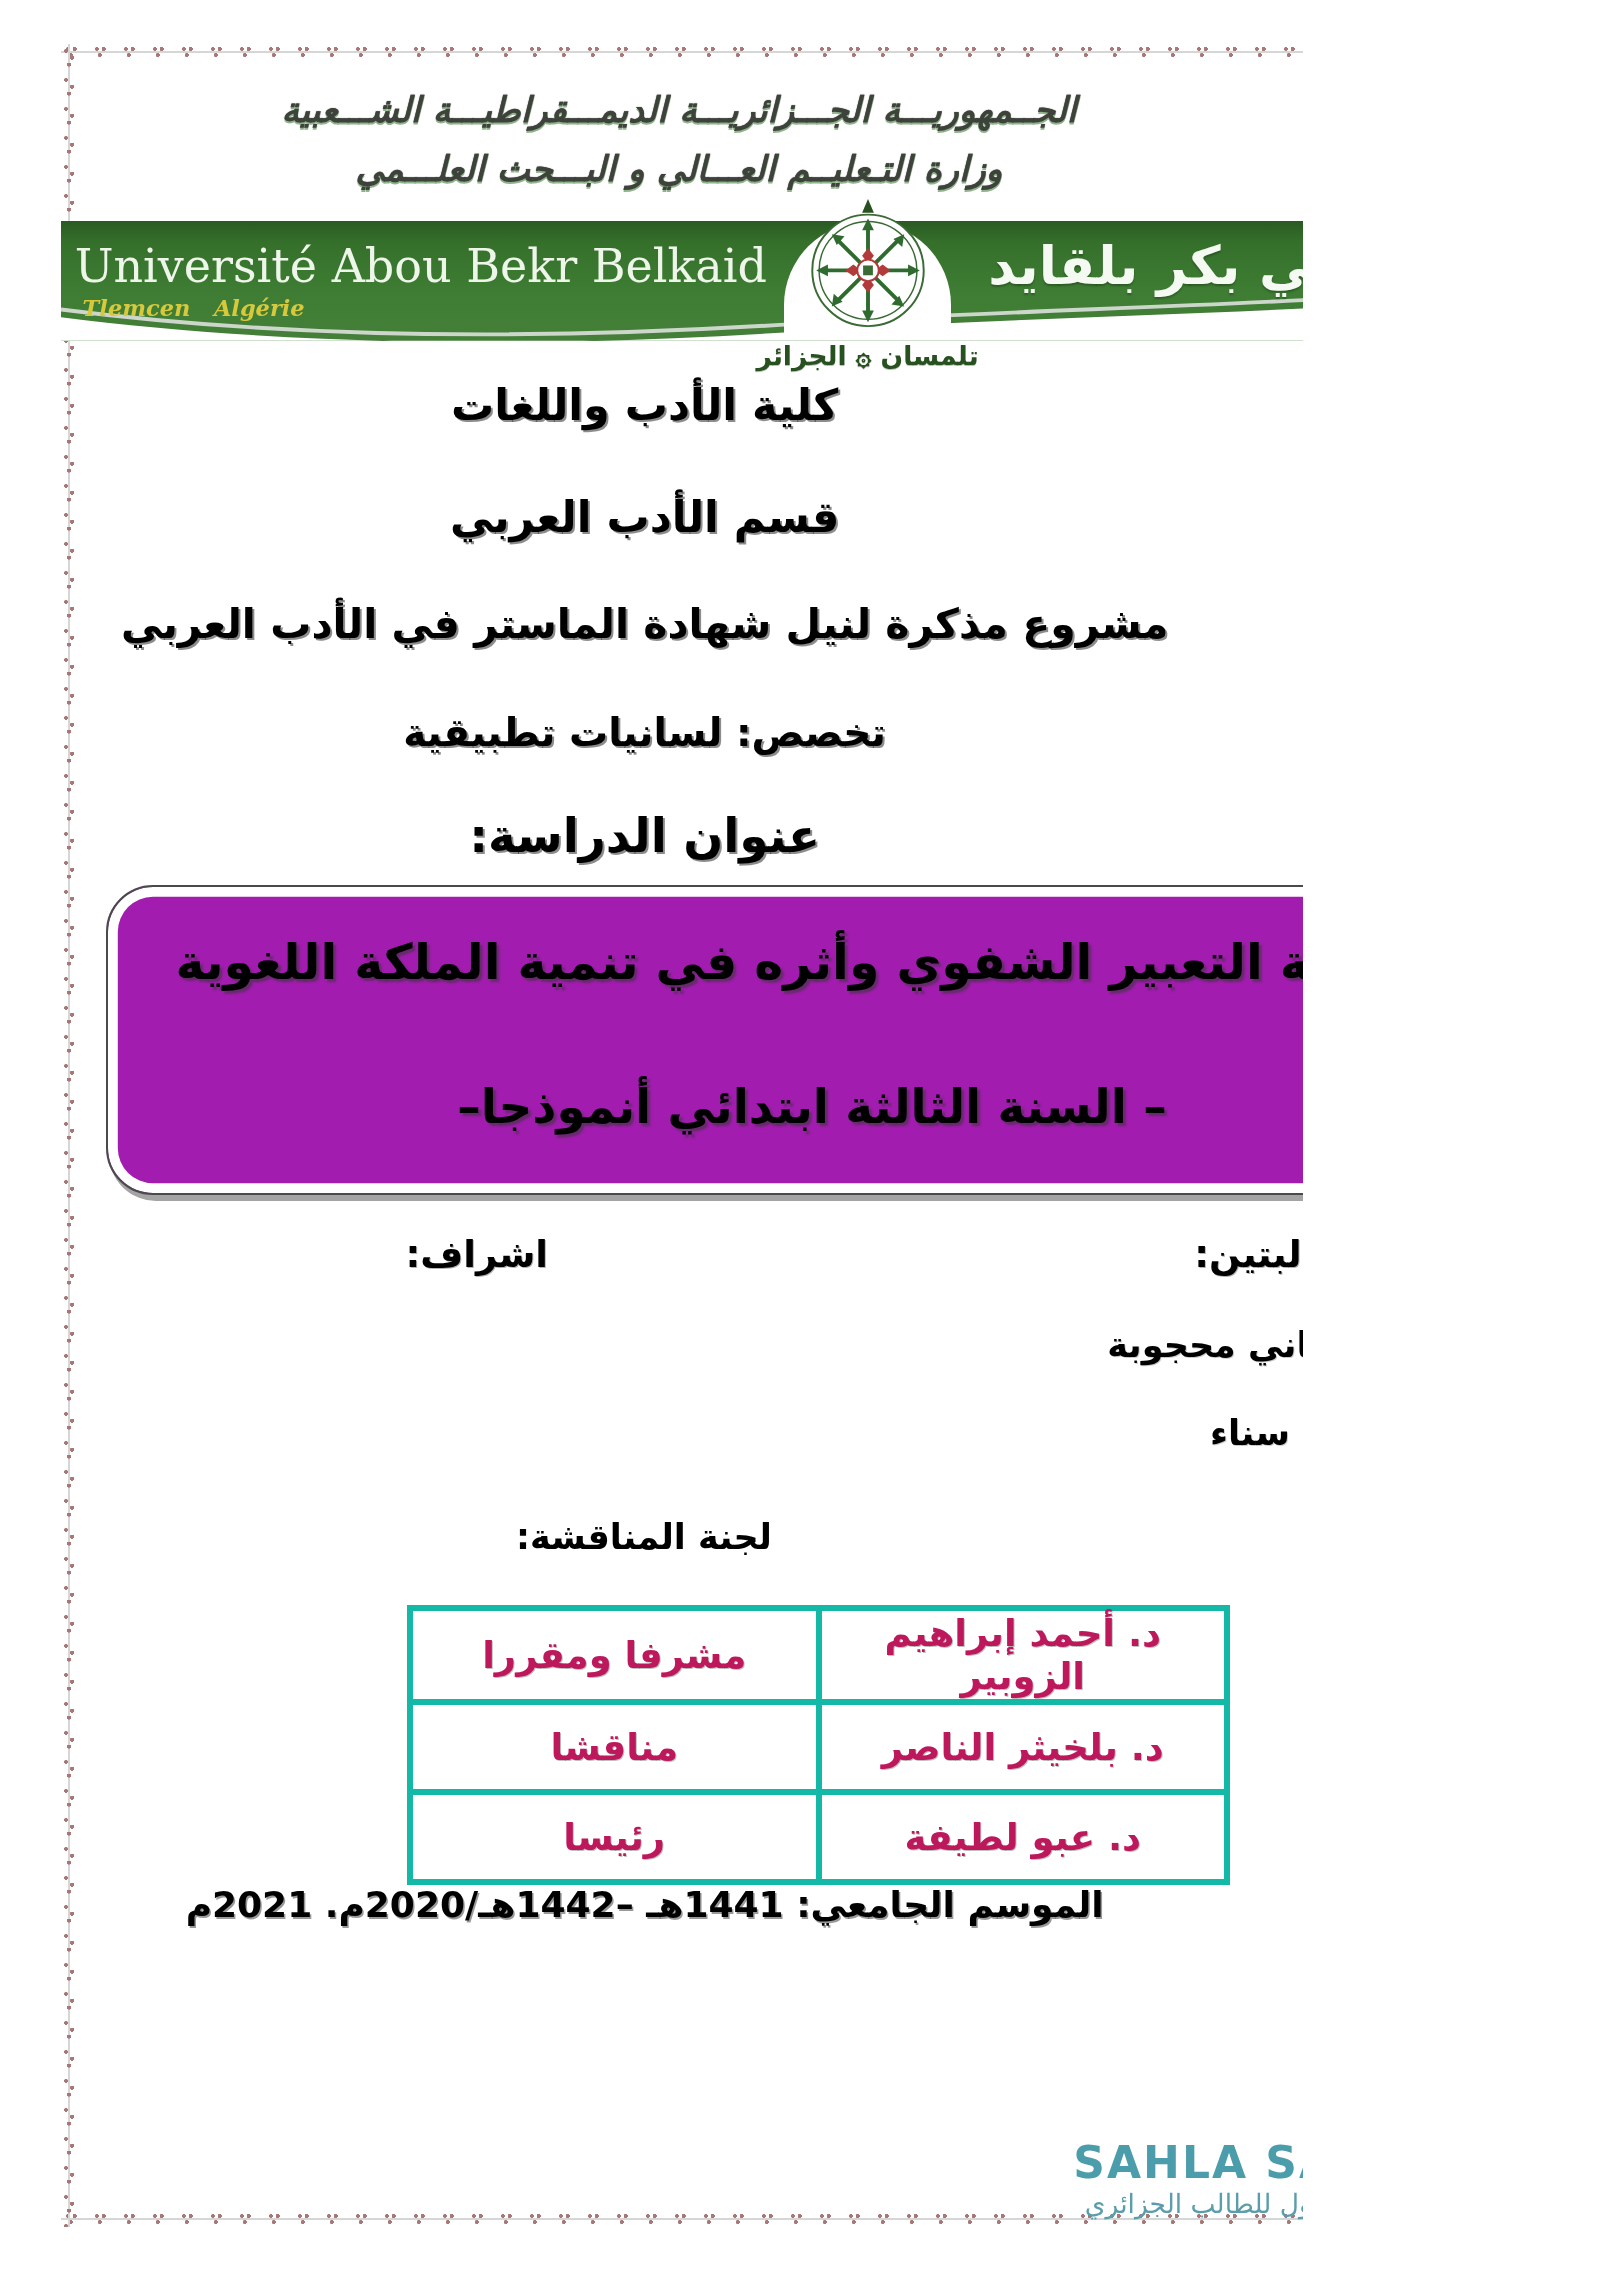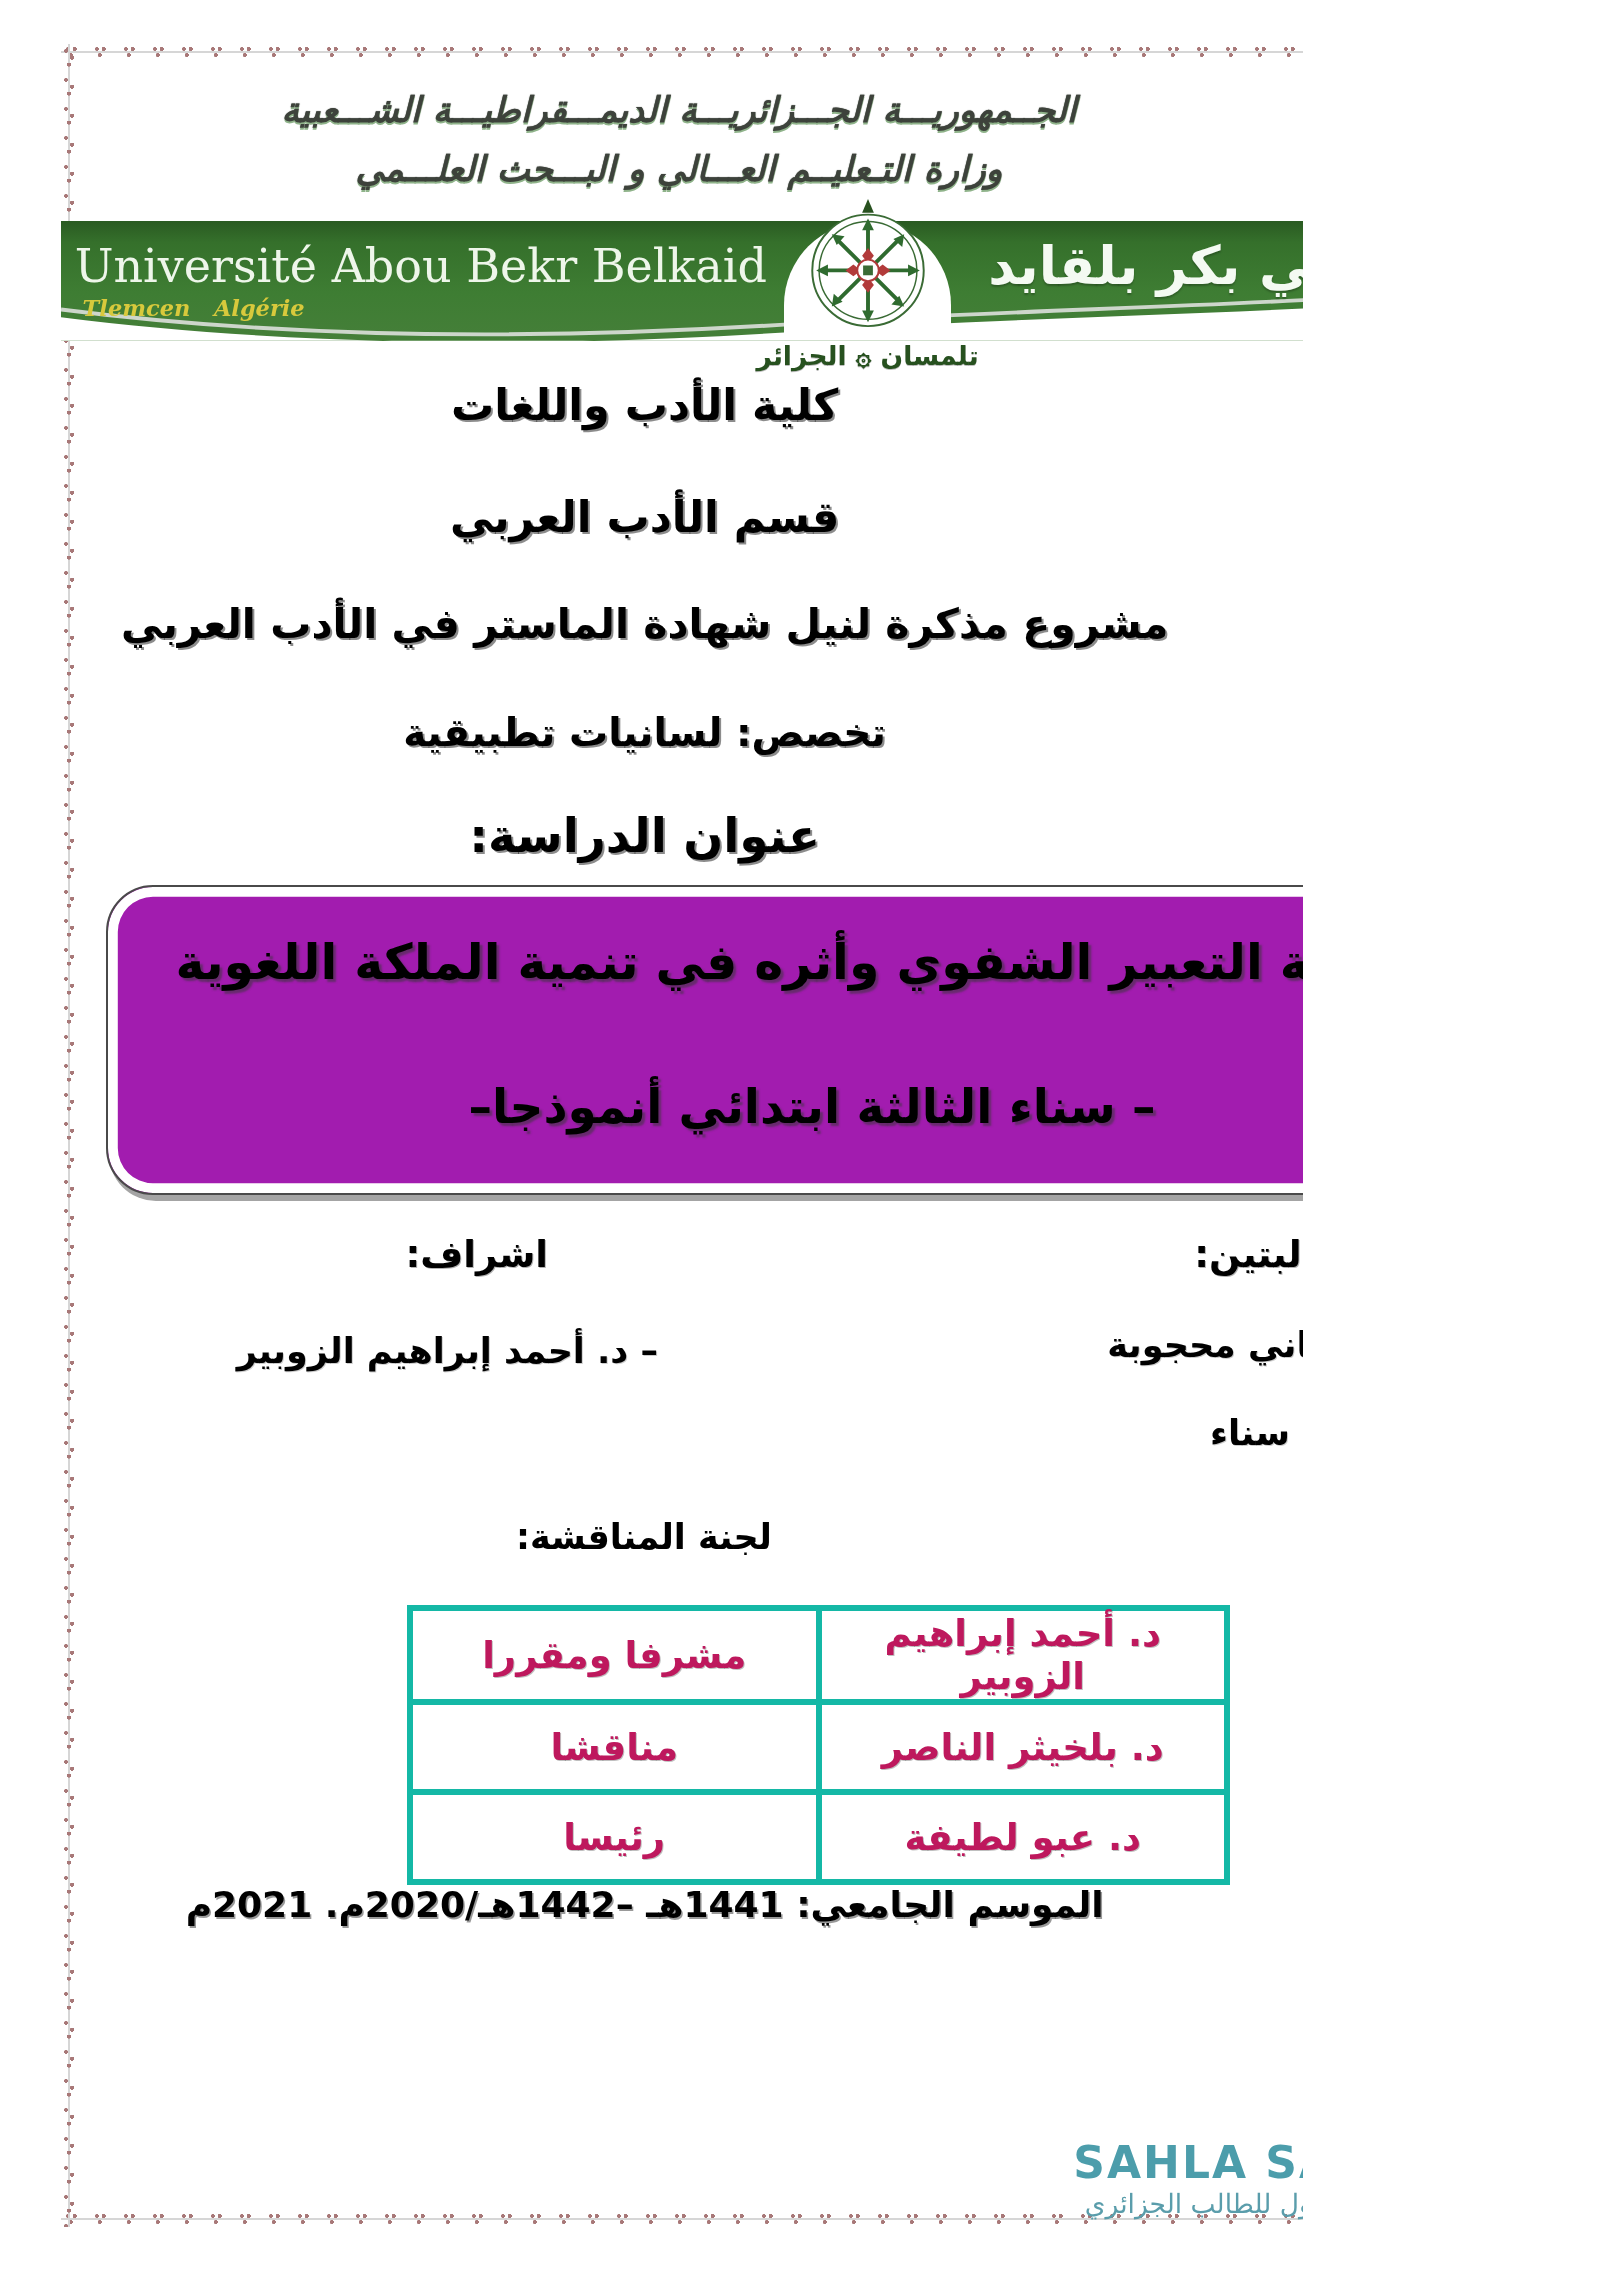--- a/index.html
+++ b/index.html
@@ -206,28 +206,27 @@
   <div class="seal-caption">تلمسان ۞ الجزائر</div>
 
   <div class="kufi l-faculty">كلية الأدب واللغات</div>
   <div class="kufi l-dept">قسم الأدب العربي</div>
   <div class="kufi l-spec">تخصص: لسانيات تطبيقية</div>
   <div class="kufi l-project">مشروع مذكرة لنيل شهادة الماستر في الأدب العربي</div>
   <div class="kufi l-study">عنوان الدراسة:</div>
 
   <div class="title-box">
     <div class="title-line t1">تعليمية التعبير الشفوي وأثره في تنمية الملكة اللغوية</div>
-    <div class="title-line t2">– سناء الثالثة ابتدائي أنموذجا–</div>
+    <div class="title-line t2">– السنة الثالثة ابتدائي أنموذجا–</div>
   </div>
 
   <div class="prep-label students-label">إعداد الطالبتين:</div>
   <div class="prep-label supervision-label">اشراف:</div>
   <div class="prep-item student-1">– عثماني محجوبة</div>
   <div class="prep-item student-2">– عياد سناء</div>
-  <div class="prep-item supervisor-1">– د. أحمد إبراهيم الزوبير</div>
 
   <div class="committee-label">لجنة المناقشة:</div>
   <table class="committee">
     <tbody>
         <tr>
       <td>د. أحمد إبراهيم الزوبير</td>
       <td>مشرفا ومقررا</td>
     </tr>
     <tr>
       <td>د. بلخيثر الناصر</td>

